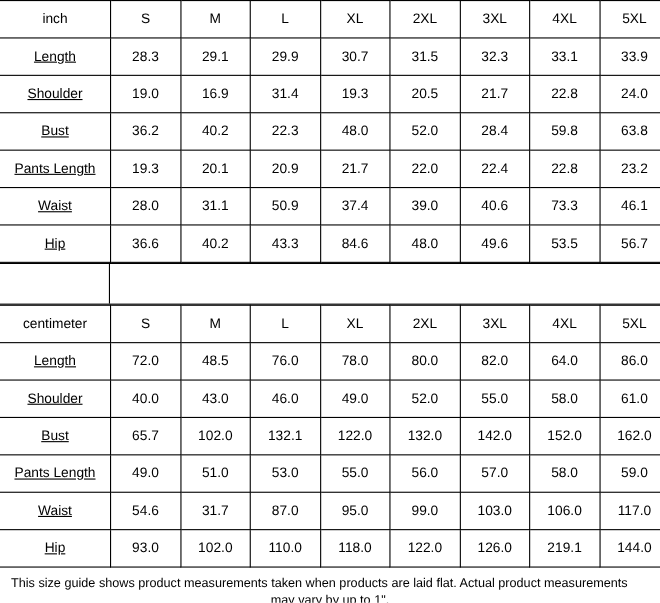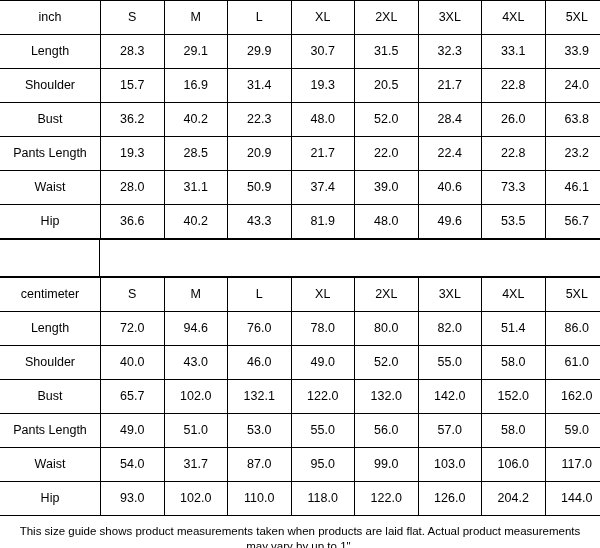--- a/index.html
+++ b/index.html
@@ -31,20 +31,21 @@
     font-weight: normal;
     padding: 0;
     height: 33px;
     line-height: 33px;
   }
   table.sizes .unit-cell {
     width: 100px;
   }
   table.sizes .row-head {
     width: 100px;
+    text-decoration: underline;
   }
   table.sizes .data-cell {
     width: 62.5px;
   }
   
   table.sizes tr > td:first-child,
   table.sizes tr > th:first-child {
     border-left: none;
   }
   table.sizes tr > td:last-child,
@@ -70,21 +71,21 @@
   .note {
     width: 600px;
     box-sizing: border-box;
     padding: 8px 10px 6px 10px;
     font-size: 11.5px;
     line-height: 15px;
     text-align: center;
     color: #000000;
   }
   .note .line1 {
-    text-align: center;
+    text-align: left;
   }
   .note .line2 {
     text-align: center;
   }
 </style>
 </head>
 <body>
 
 <div class="size-guide">
 
@@ -109,46 +110,46 @@
         <td class="data-cell">29.9</td>
         <td class="data-cell">30.7</td>
         <td class="data-cell">31.5</td>
         <td class="data-cell">32.3</td>
         <td class="data-cell">33.1</td>
         <td class="data-cell">33.9</td>
       </tr>
 
       <tr>
         <td class="row-head">Shoulder</td>
-        <td class="data-cell">15.7</td>
+        <td class="data-cell">19.0</td>
         <td class="data-cell">16.9</td>
         <td class="data-cell">31.4</td>
         <td class="data-cell">19.3</td>
         <td class="data-cell">20.5</td>
         <td class="data-cell">21.7</td>
         <td class="data-cell">22.8</td>
         <td class="data-cell">24.0</td>
       </tr>
 
       <tr>
         <td class="row-head">Bust</td>
         <td class="data-cell">36.2</td>
         <td class="data-cell">40.2</td>
         <td class="data-cell">22.3</td>
         <td class="data-cell">48.0</td>
         <td class="data-cell">52.0</td>
         <td class="data-cell">28.4</td>
-        <td class="data-cell">26.0</td>
+        <td class="data-cell">59.8</td>
         <td class="data-cell">63.8</td>
       </tr>
 
       <tr>
         <td class="row-head">Pants Length</td>
         <td class="data-cell">19.3</td>
-        <td class="data-cell">28.5</td>
+        <td class="data-cell">20.1</td>
         <td class="data-cell">20.9</td>
         <td class="data-cell">21.7</td>
         <td class="data-cell">22.0</td>
         <td class="data-cell">22.4</td>
         <td class="data-cell">22.8</td>
         <td class="data-cell">23.2</td>
       </tr>
 
       <tr>
         <td class="row-head">Waist</td>
@@ -160,21 +161,21 @@
         <td class="data-cell">40.6</td>
         <td class="data-cell">73.3</td>
         <td class="data-cell">46.1</td>
       </tr>
 
       <tr>
         <td class="row-head">Hip</td>
         <td class="data-cell">36.6</td>
         <td class="data-cell">40.2</td>
         <td class="data-cell">43.3</td>
-        <td class="data-cell">81.9</td>
+        <td class="data-cell">84.6</td>
         <td class="data-cell">48.0</td>
         <td class="data-cell">49.6</td>
         <td class="data-cell">53.5</td>
         <td class="data-cell">56.7</td>
       </tr>
     </tbody>
   </table>
 
   <div class="gap-block">
     <div class="cellA"></div>
@@ -191,26 +192,26 @@
         <th class="data-cell">XL</th>
         <th class="data-cell">2XL</th>
         <th class="data-cell">3XL</th>
         <th class="data-cell">4XL</th>
         <th class="data-cell">5XL</th>
       </tr>
 
       <tr>
         <td class="row-head">Length</td>
         <td class="data-cell">72.0</td>
-        <td class="data-cell">94.6</td>
+        <td class="data-cell">48.5</td>
         <td class="data-cell">76.0</td>
         <td class="data-cell">78.0</td>
         <td class="data-cell">80.0</td>
         <td class="data-cell">82.0</td>
-        <td class="data-cell">51.4</td>
+        <td class="data-cell">64.0</td>
         <td class="data-cell">86.0</td>
       </tr>
 
       <tr>
         <td class="row-head">Shoulder</td>
         <td class="data-cell">40.0</td>
         <td class="data-cell">43.0</td>
         <td class="data-cell">46.0</td>
         <td class="data-cell">49.0</td>
         <td class="data-cell">52.0</td>
@@ -238,39 +239,39 @@
         <td class="data-cell">53.0</td>
         <td class="data-cell">55.0</td>
         <td class="data-cell">56.0</td>
         <td class="data-cell">57.0</td>
         <td class="data-cell">58.0</td>
         <td class="data-cell">59.0</td>
       </tr>
 
       <tr>
         <td class="row-head">Waist</td>
-        <td class="data-cell">54.0</td>
+        <td class="data-cell">54.6</td>
         <td class="data-cell">31.7</td>
         <td class="data-cell">87.0</td>
         <td class="data-cell">95.0</td>
         <td class="data-cell">99.0</td>
         <td class="data-cell">103.0</td>
         <td class="data-cell">106.0</td>
         <td class="data-cell">117.0</td>
       </tr>
 
       <tr>
         <td class="row-head">Hip</td>
         <td class="data-cell">93.0</td>
         <td class="data-cell">102.0</td>
         <td class="data-cell">110.0</td>
         <td class="data-cell">118.0</td>
         <td class="data-cell">122.0</td>
         <td class="data-cell">126.0</td>
-        <td class="data-cell">204.2</td>
+        <td class="data-cell">219.1</td>
         <td class="data-cell">144.0</td>
       </tr>
     </tbody>
   </table>
 
   <div class="note">
     <div class="line1">This size guide shows product measurements taken when products are laid flat. Actual product measurements</div>
     <div class="line2">may vary by up to 1".</div>
   </div>
 

